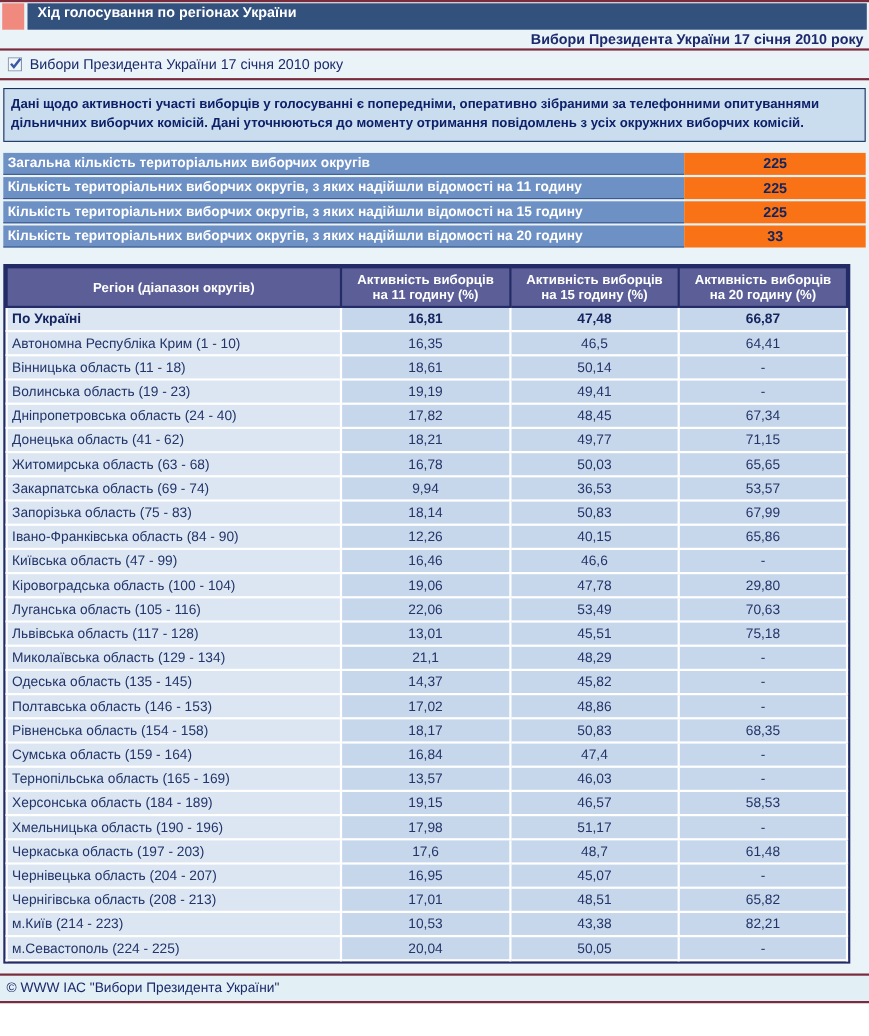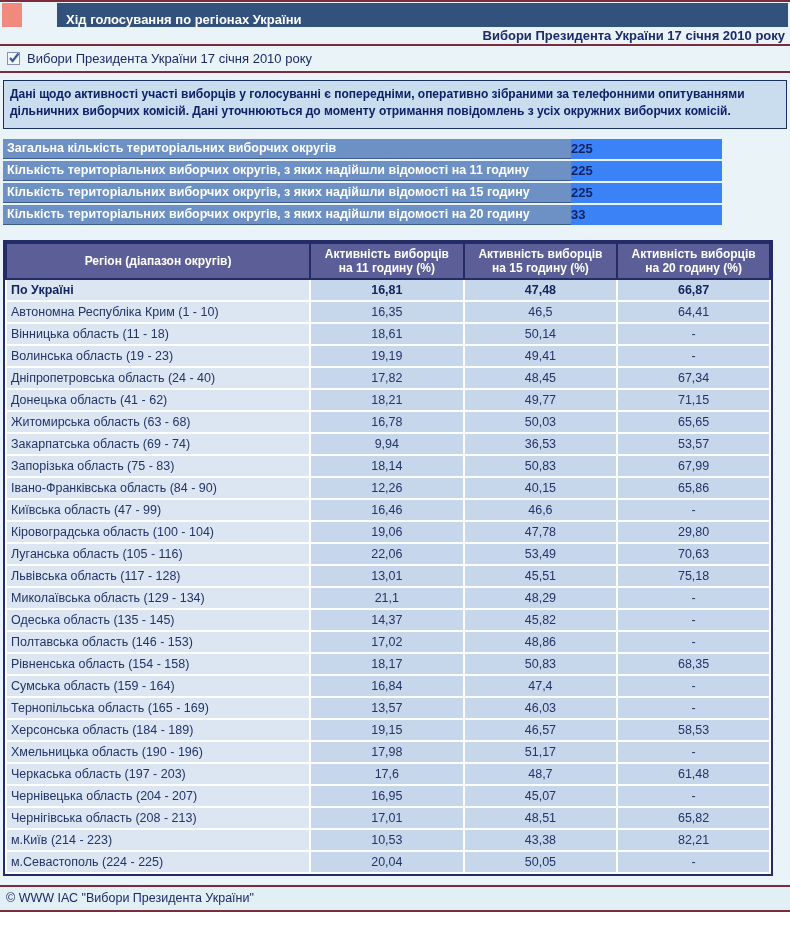--- a/index.html
+++ b/index.html
@@ -25,23 +25,22 @@
     font-family:"Liberation Sans", sans-serif;
     overflow:hidden;
   }
   .page{background:var(--page-bg);padding-bottom:0;}
   .rule{height:2px;background:var(--rule);}
   
   .title-row{display:flex;gap:3px;margin:1px 2px 0 2px;height:24px;}
   .accent-square{width:20px;background:var(--accent-square);}
   .title-bar{
     flex:1;background:var(--title-bar);color:#ffffff;
-    font-size:13px;font-weight:bold;display:flex;align-items:flex-end;
+    font-size:13px;font-weight:bold;display:flex;align-items:flex-start;
     padding-left:9px;
-    margin-left:32px;
   }
   
   .subtitle-strip{
     height:17px;display:flex;align-items:center;justify-content:flex-end;
     padding-right:5px;font-size:13px;font-weight:bold;color:var(--text-navy);
   }
   
   .checkbox-row{
     height:25px;display:flex;align-items:center;gap:7px;padding-left:7px;
     font-size:13px;color:var(--text-navy);
@@ -50,29 +49,29 @@
   
   .notice-box{
     margin:7px 3px 8px 3px;
     background:var(--notice-bg);
     border:1px solid var(--notice-border);
     padding:5px 8px 7px 6px;
     font-size:12px;font-weight:bold;color:#0e2068;line-height:1.45;
   }
   
   .summary-table{
-    width:719px;margin:0 3px;border-collapse:separate;border-spacing:0 2px;
+    width:784px;margin:0 3px;border-collapse:separate;border-spacing:0 2px;
   }
   .summary-table td{height:20px;font-size:12.5px;font-weight:bold;}
   .summary-table .s-label{
     background:var(--summary-label-bg);color:#ffffff;padding:2px 4px;
     width:79%;border-bottom:1px solid #3c5a8c;
   }
   .summary-table .s-value{
-    background:#3b82f6;color:#13235e;text-align:left;width:21%;font-size:13px;
+    background:#f97316;color:#13235e;text-align:center;width:21%;font-size:13px;
   }
   
   .main-wrap{margin:13px 17px 0 3px;background:var(--table-frame);padding:2px;}
   .main-table{width:100%;border-collapse:collapse;table-layout:fixed;}
   .main-table th{
     background:var(--table-header-bg);color:#ffffff;
     border:2px solid var(--table-frame);
     font-size:12px;font-weight:bold;text-align:center;
     padding:3px 8px;height:30px;
   }

